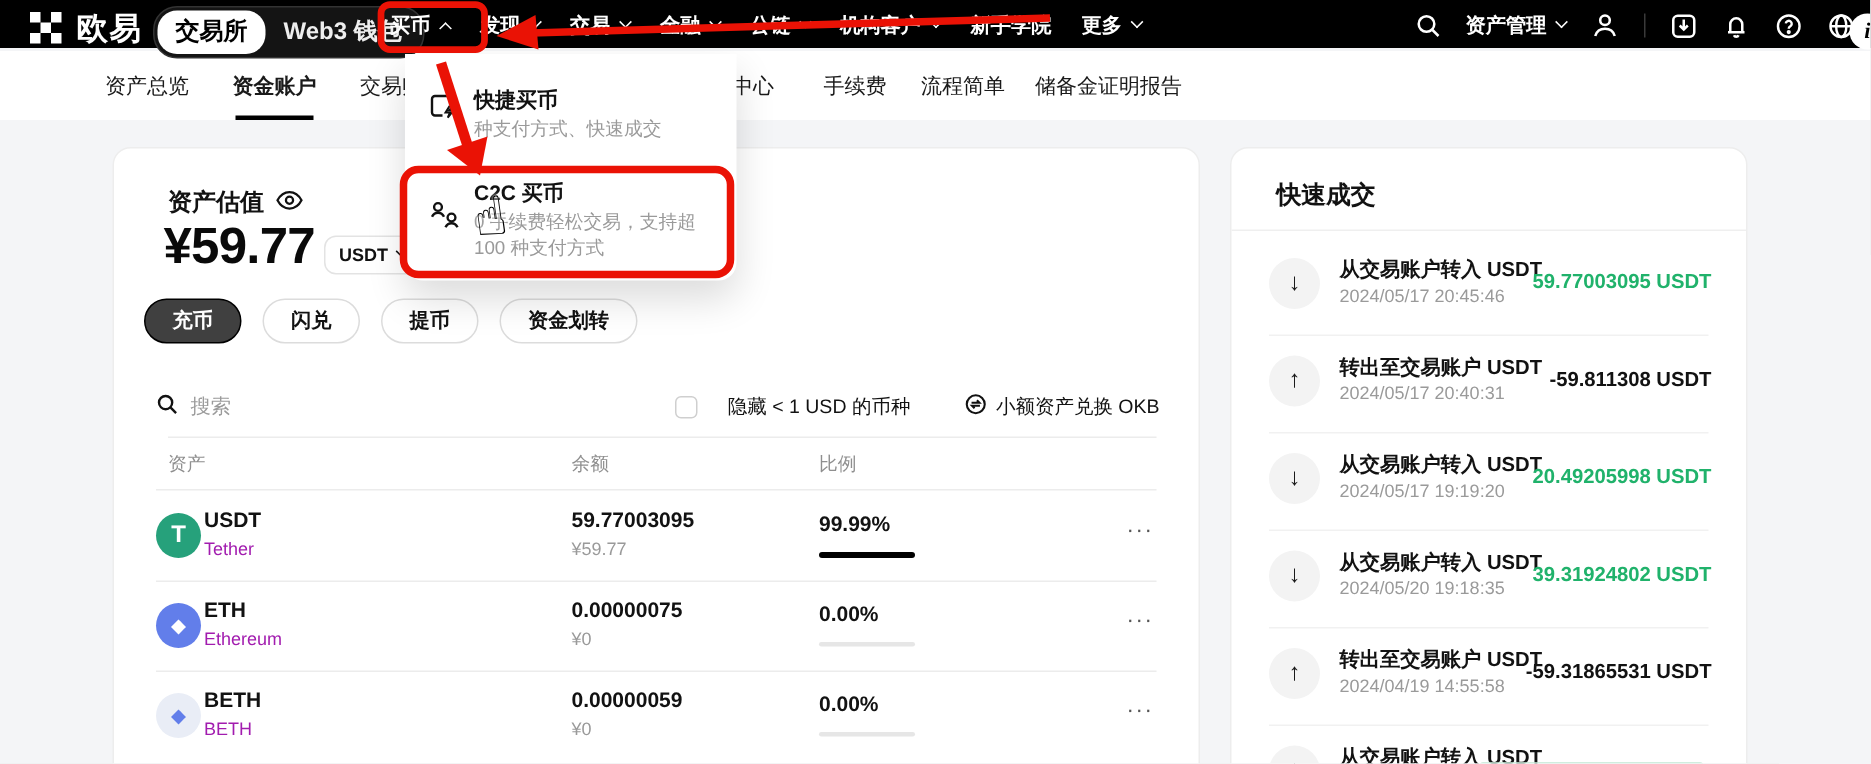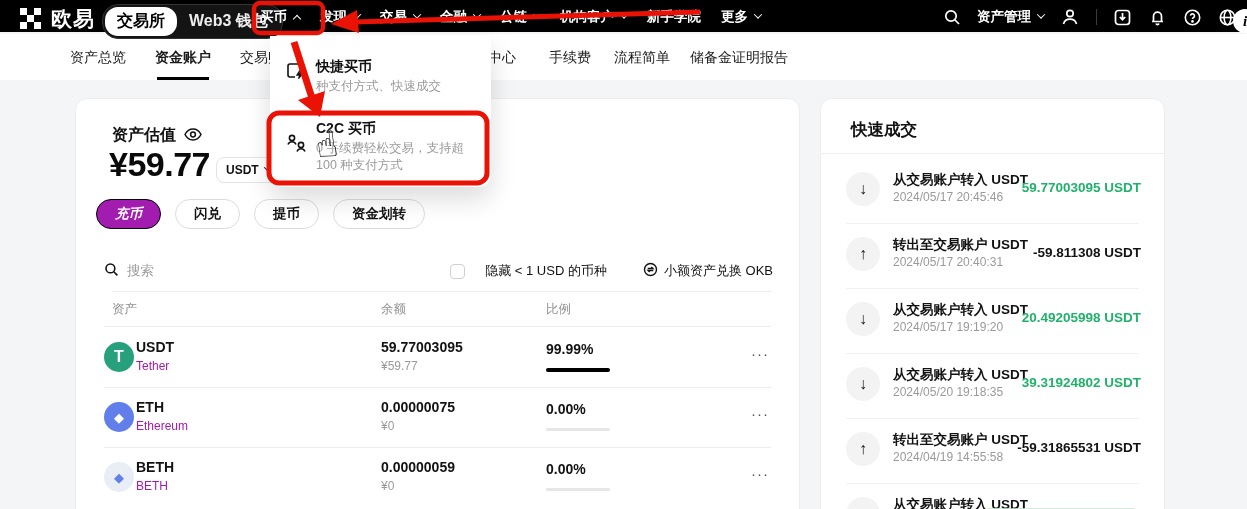--- a/index.html
+++ b/index.html
@@ -39,21 +39,21 @@
   .leftcard{left:75px;top:98px;width:725px;height:440px;}
   .rightcard{left:820px;top:98px;width:345px;height:440px;}
 
   
   .av-title{position:absolute;left:36px;top:26px;font-size:16px;font-weight:600;color:#121212;display:flex;align-items:center;gap:8px;}
   .av-value{position:absolute;left:33px;top:46px;font-size:34px;font-weight:800;color:#0a0a0a;letter-spacing:-0.5px;}
   .cur-pill{position:absolute;left:140px;top:58px;border:1px solid #e3e3e3;border-radius:8px;padding:5px 9px;font-size:12px;font-weight:700;color:#121212;display:flex;align-items:center;}
   .cur-pill .chev{border-color:#121212;margin-left:6px;}
   .actions{position:absolute;left:20px;top:100px;display:flex;gap:14px;align-items:center;}
   .abtn{height:30px;border-radius:16px;padding:0 18px;font-size:13.5px;font-weight:600;display:flex;align-items:center;background:#fff;border:1px solid #dcdcdc;color:#121212;white-space:nowrap;}
-  .abtn.primary{background:#a21caf;border-color:#000;color:#fff;font-style:italic;}
+  .abtn.primary{background:#404040;border-color:#000;color:#fff;}
   .searchrow{position:absolute;left:28px;right:26px;top:158px;height:28px;display:flex;align-items:center;}
   .search-left{display:flex;align-items:center;gap:8px;color:#9b9b9b;font-size:13.5px;flex:1;}
   .search-right{display:flex;align-items:center;gap:20px;font-size:13px;color:#121212;white-space:nowrap;}
   .cbx{width:15px;height:15px;border:1.5px solid #cfcfcf;border-radius:4px;background:#fff;}
   .convgrp{display:flex;align-items:center;gap:6px;margin-left:16px;}
   .divider{position:absolute;left:36px;right:28px;height:1px;background:#ececec;}
   .thead{position:absolute;left:0;top:202px;width:100%;font-size:12.5px;color:#8f8f8f;}
   .thead span{position:absolute;top:0;}
   .arow{position:absolute;left:0;width:100%;height:58px;}
   .coin{position:absolute;left:28px;top:13px;width:30px;height:30px;border-radius:50%;display:flex;align-items:center;justify-content:center;font-weight:800;}

